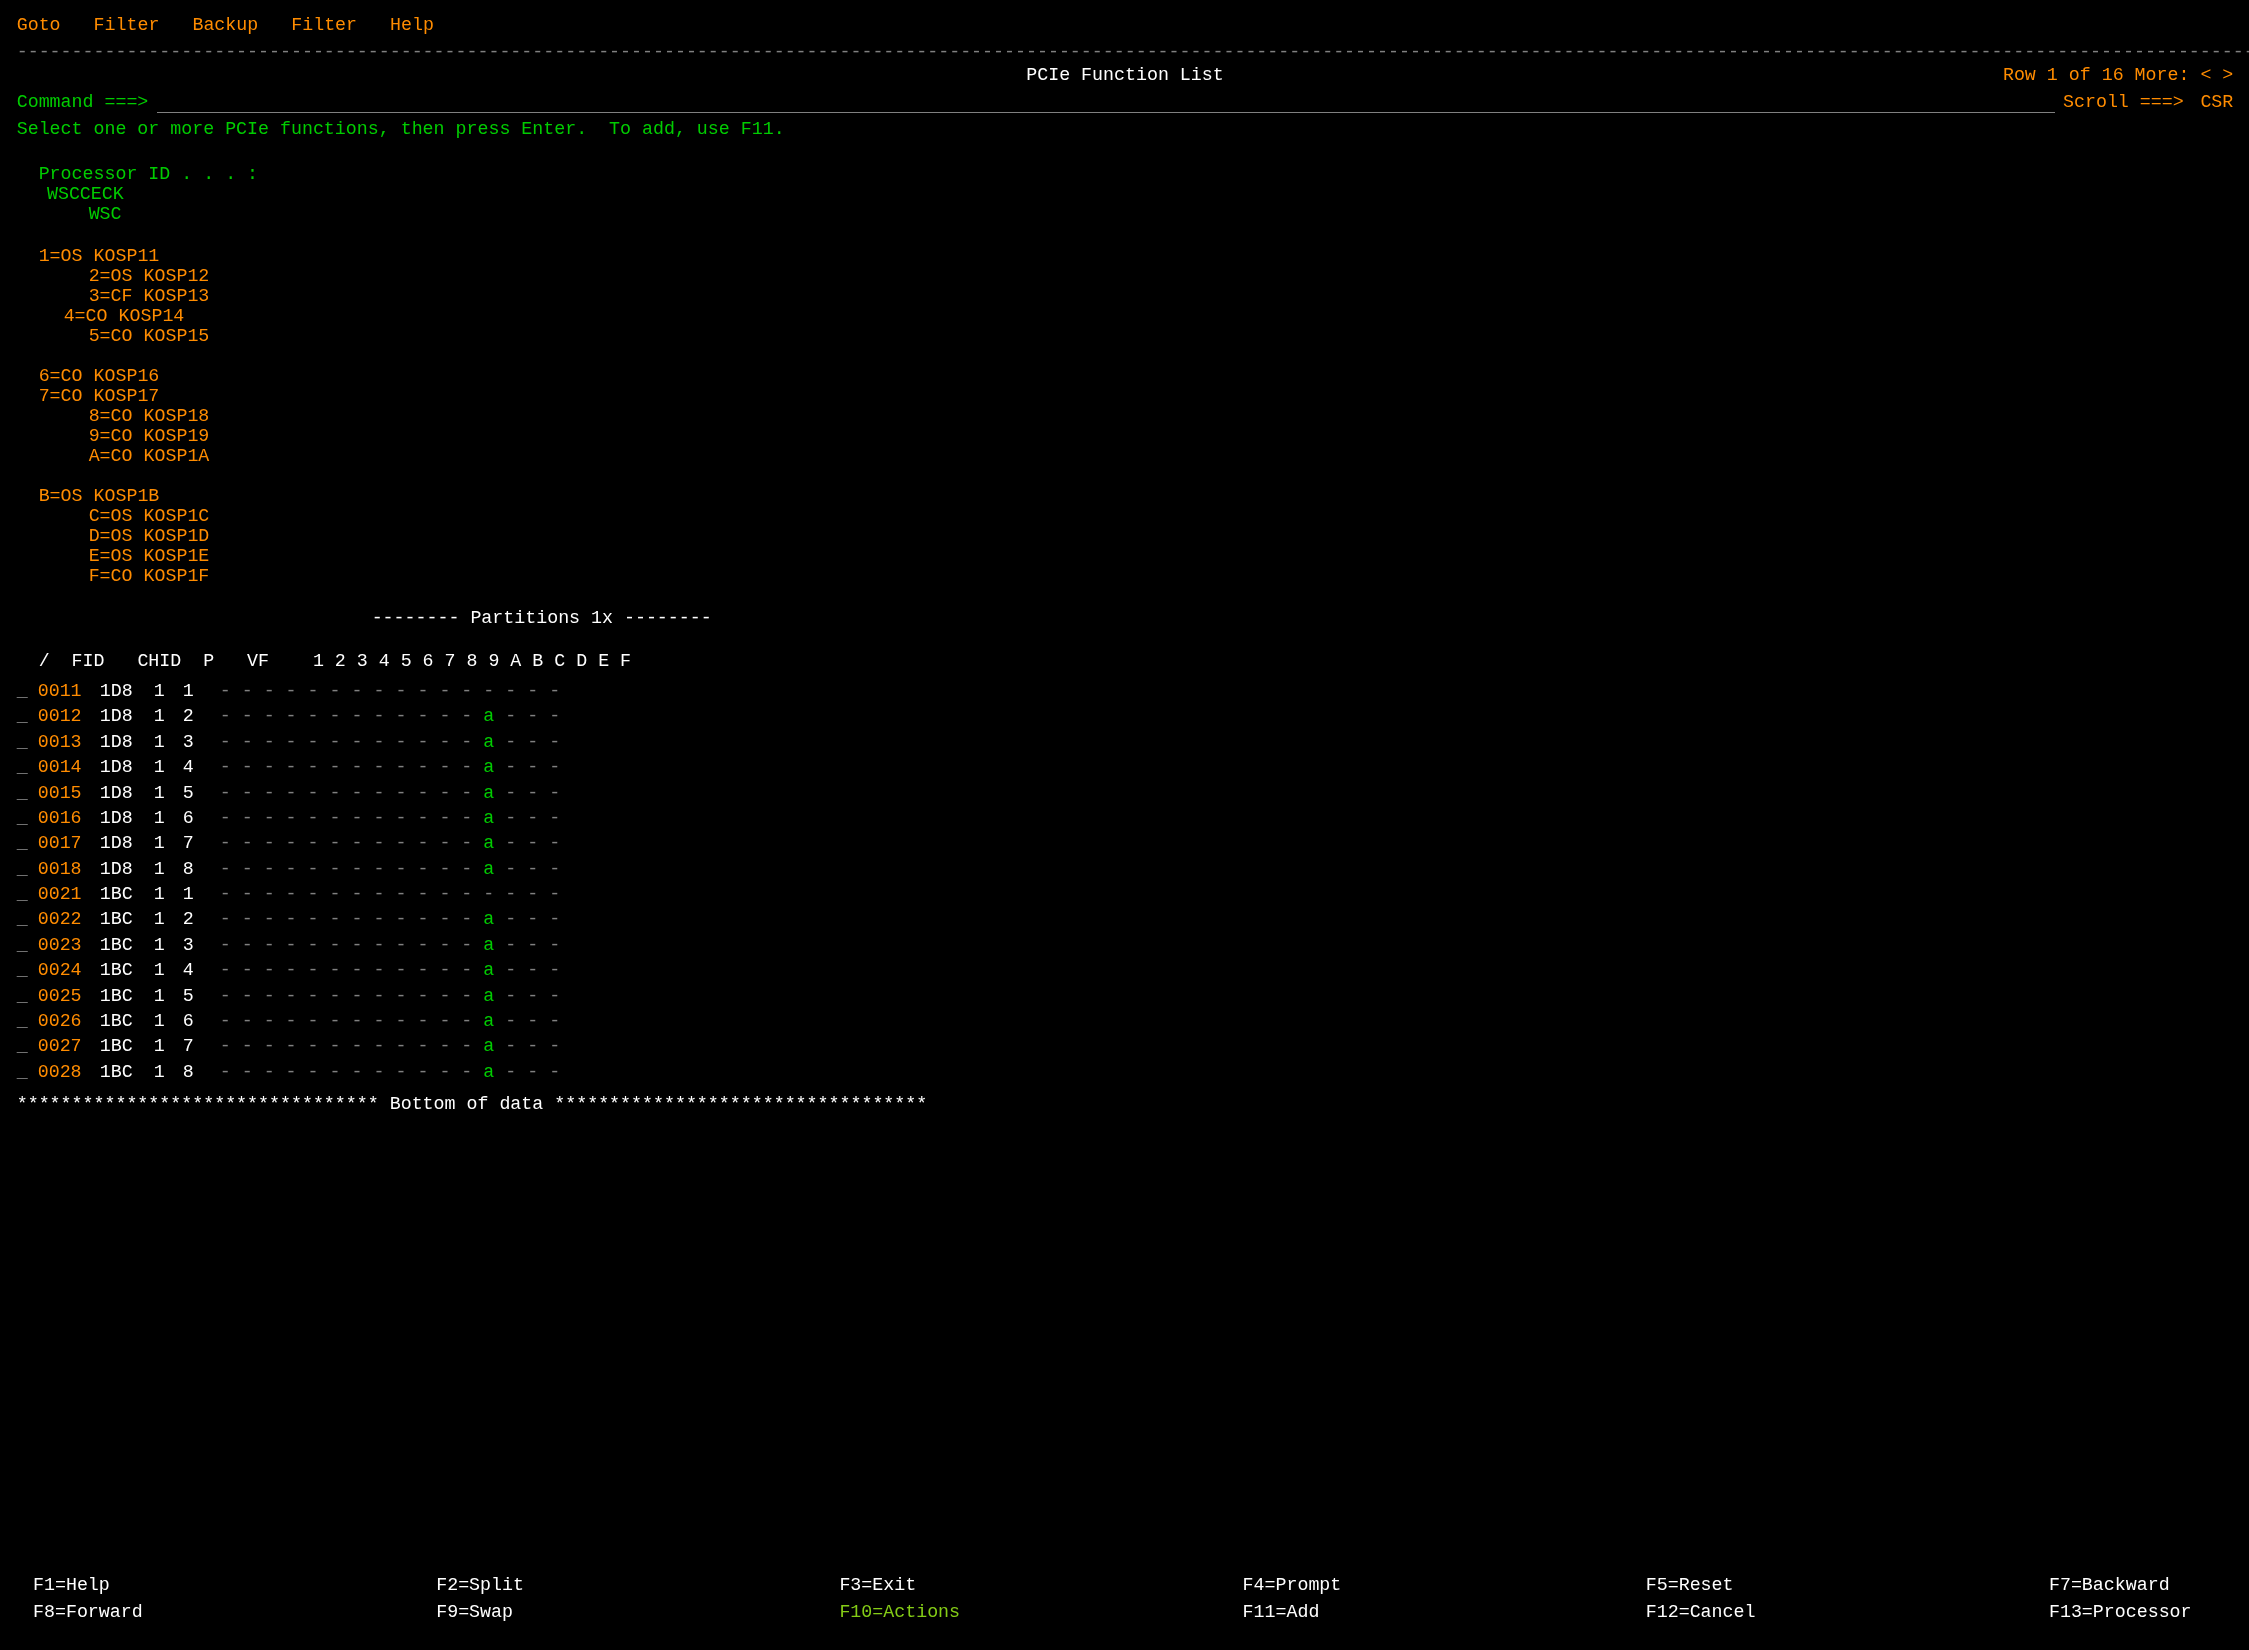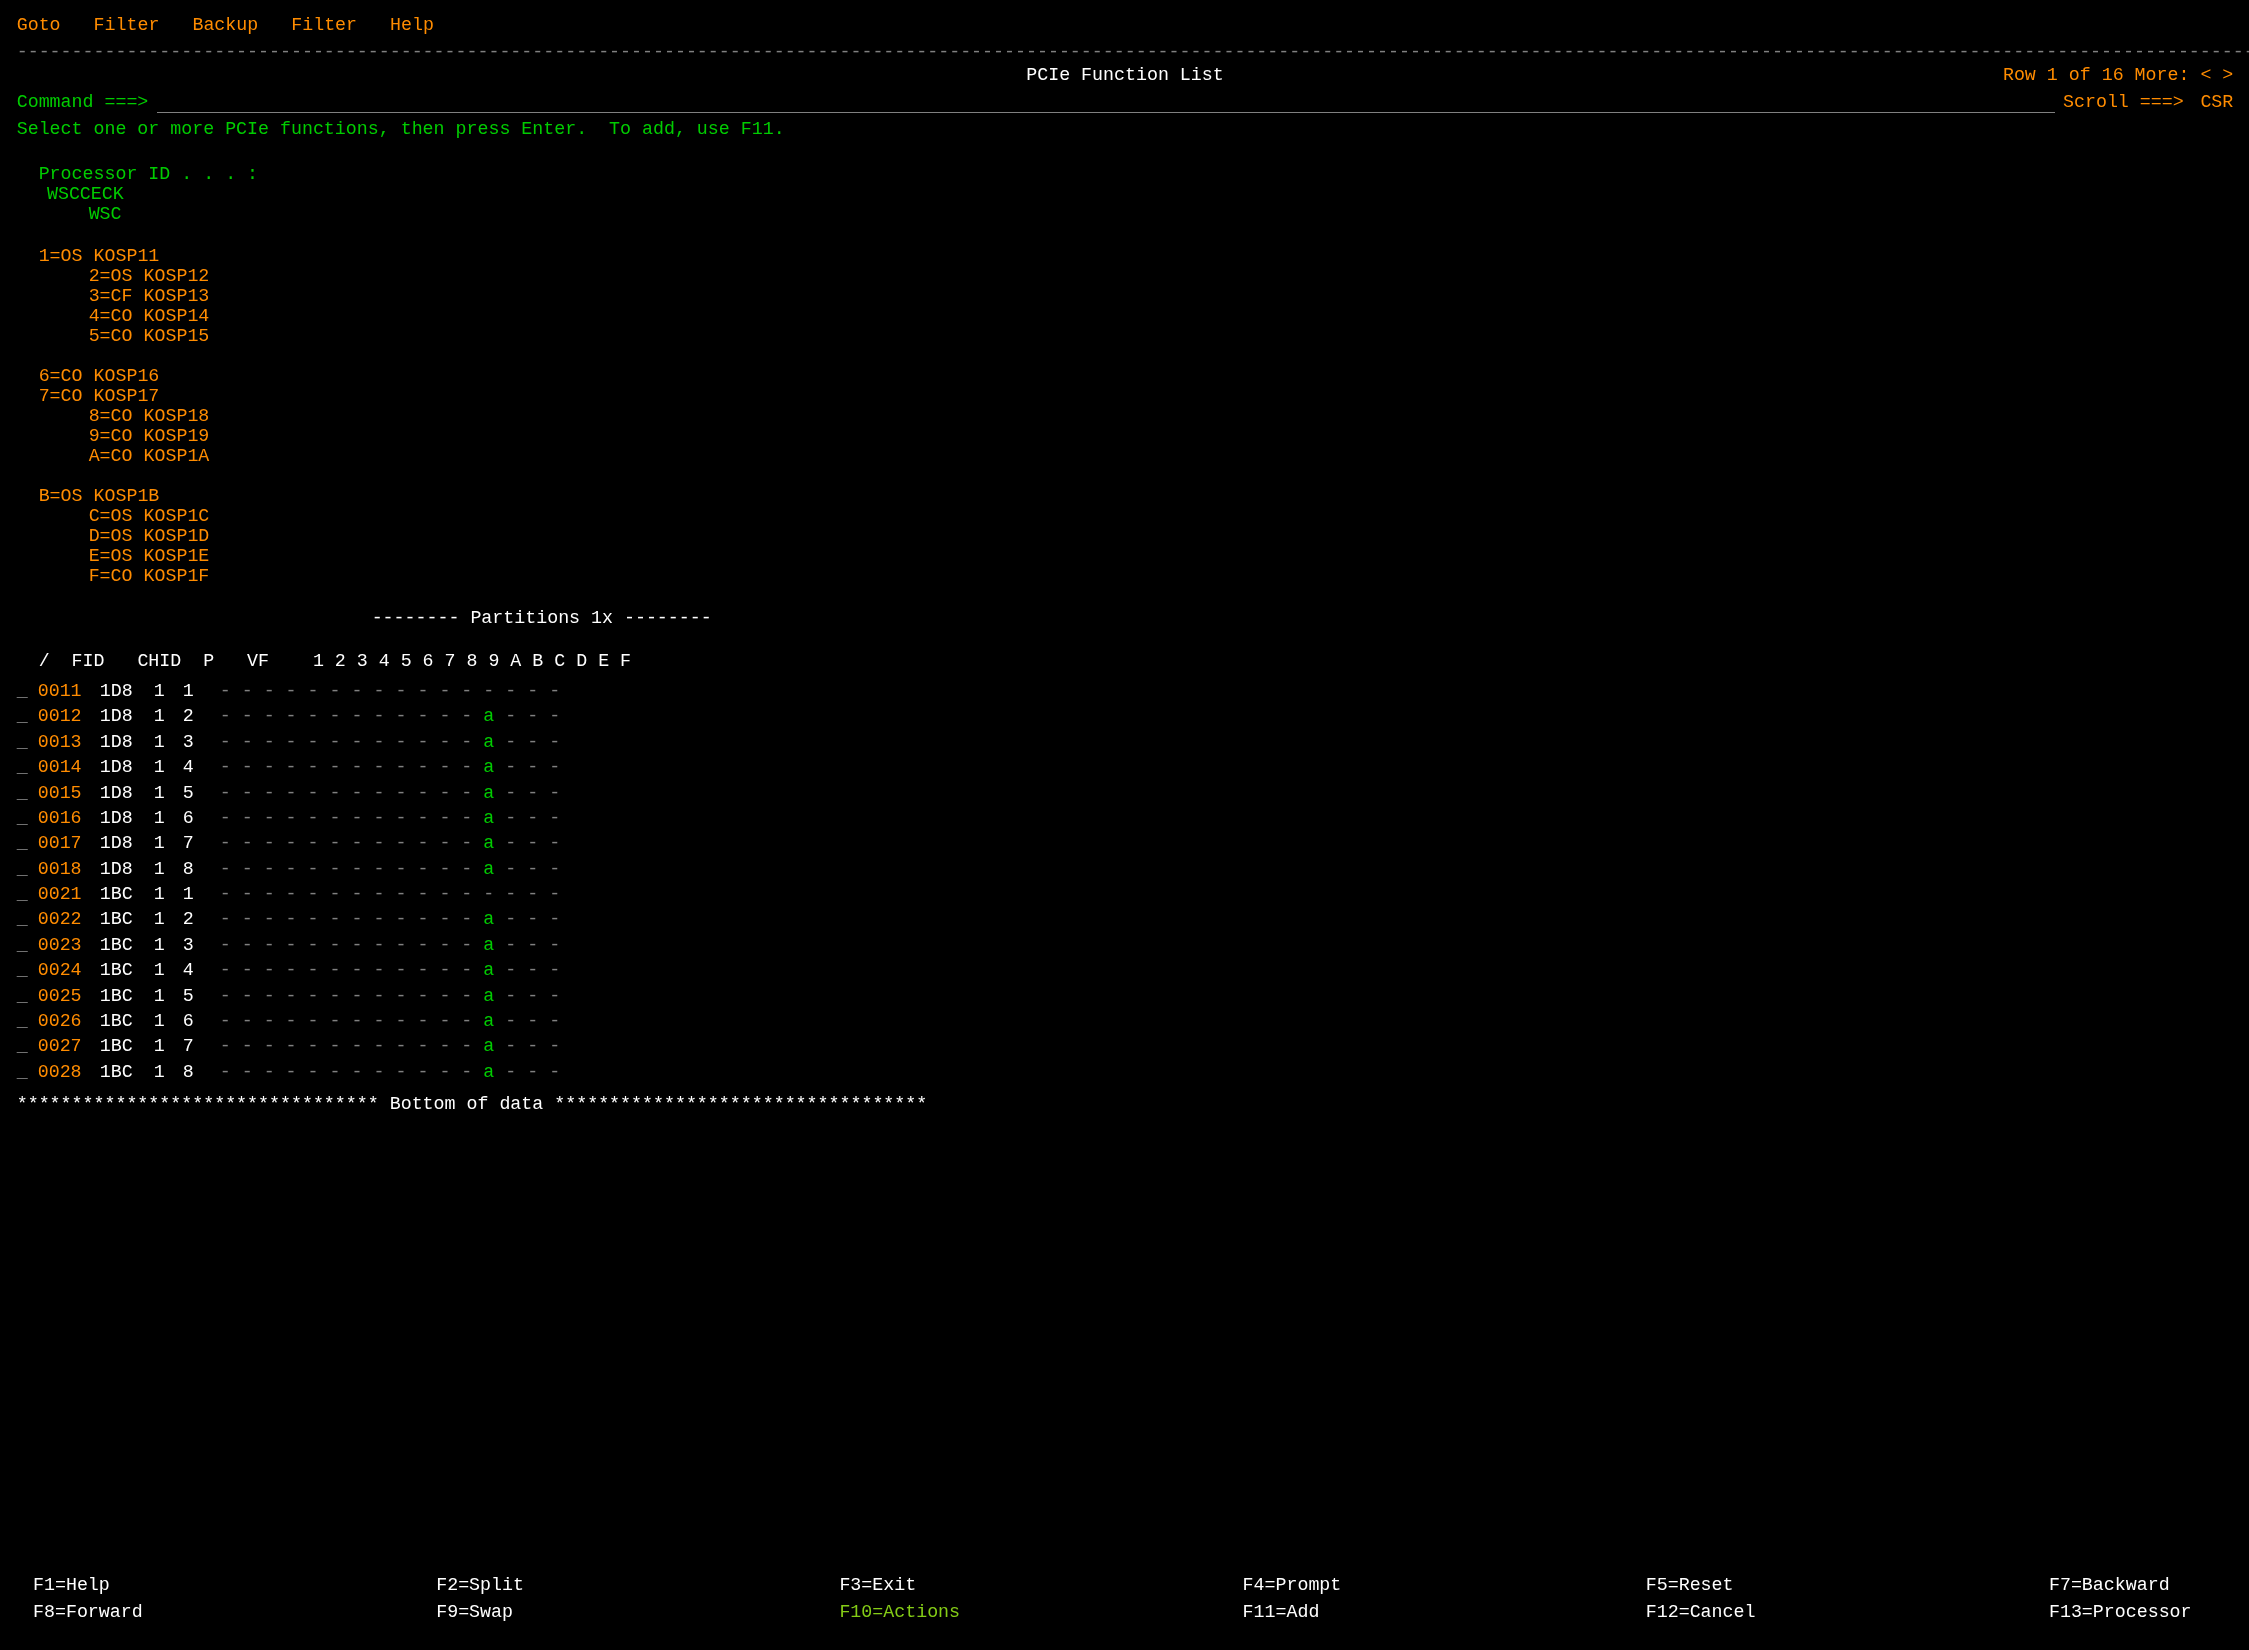--- a/index.html
+++ b/index.html
@@ -172,21 +172,21 @@
 <div class="proc-line">
   <span>Processor ID . . . :</span>
   <span style="margin-left: 8.3px;">WSCCECK</span>
   <span style="margin-left: 50px;">WSC</span>
 </div>
 
 <div class="func-entry">
   <span>1=OS </span><span>KOSP11</span>
   <span style="margin-left:50px;">2=OS </span><span>KOSP12</span>
   <span style="margin-left:50px;">3=CF </span><span>KOSP13</span>
-  <span style="margin-left:50px;">4=CO </span><span>KOSP14</span>
+  <span style="margin-left:25px;">4=CO </span><span>KOSP14</span>
   <span style="margin-left:50px;">5=CO </span><span>KOSP15</span>
 </div>
 <div class="func-entry">
   <span>6=CO </span><span>KOSP16</span>
   <span style="">7=CO </span><span>KOSP17</span>
   <span style="margin-left:50px;">8=CO </span><span>KOSP18</span>
   <span style="margin-left:50px;">9=CO </span><span>KOSP19</span>
   <span style="margin-left:50px;">A=CO </span><span>KOSP1A</span>
 </div>
 <div class="func-entry">

